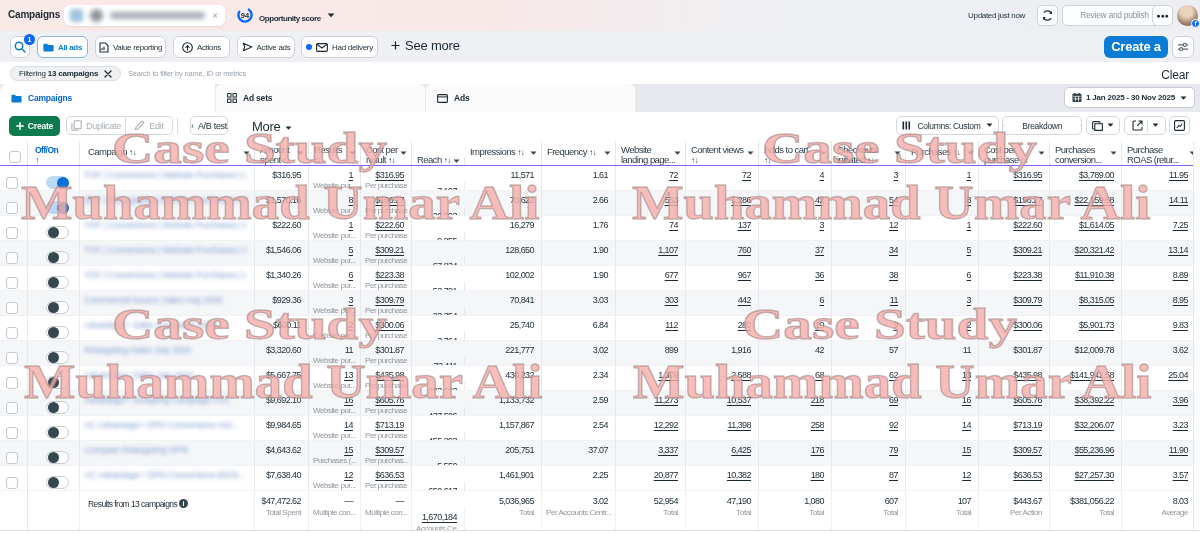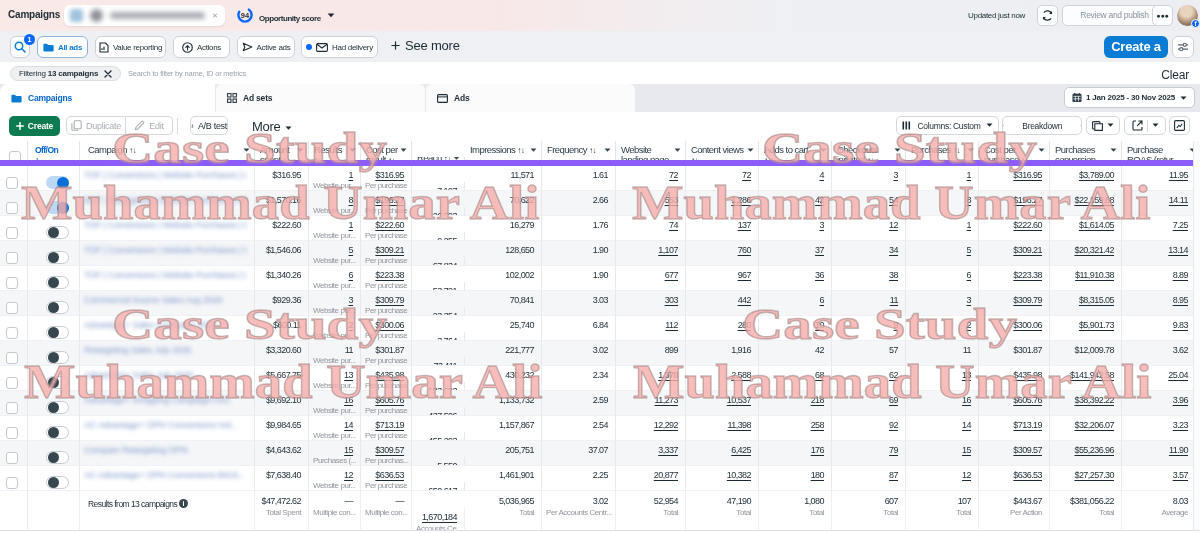--- a/index.html
+++ b/index.html
@@ -60,21 +60,21 @@
   .rtool { position:absolute; top:4px; height:20px; display:flex; align-items:center; gap:3px; font-size:8.5px; letter-spacing:-0.3px; color:#1c2b33; white-space:nowrap; }
 
   #tbl { position:absolute; left:0; top:141px; width:1200px; }
   .trow { display:flex; width:1200px; }
   .cell { border-right:1px solid #e7e9ec; padding:4.5px 7px 0 4px; font-size:9px; letter-spacing:-0.55px; color:#1c2b33;
     text-align:right; overflow:hidden; position:relative; line-height:9px; }
   .hcell { border-right:1px solid #e3e5e9; font-size:9.5px; letter-spacing:-0.55px; color:#2a3b47; position:relative;
     padding:3.5px 2px 0 5px; text-align:left; line-height:10.5px; overflow:hidden; }
   .hcell.center { display:flex; align-items:center; padding-top:0; }
   .hin { display:inline-block; }
-  #hdr { height:25px; border-bottom:6px solid #8b5cf6; background:#fff; }
+  #hdr { height:25px; border-bottom:1px solid #8b5cf6; background:#fff; }
   .drow { height:25px; background:#fff; }
   .drow .cell { border-bottom:1px solid #f0f1f4; }
   .drow.alt { background:#f5f6f8; }
   .sub { display:block; font-size:8px; letter-spacing:-0.45px; color:#90959c; margin-top:2.5px; white-space:nowrap; line-height:8px; }
   .und { text-decoration:underline; text-decoration-thickness:0.7px; text-underline-offset:2px; }
   .c0 { width:28px; } .c1 { width:52px; } .c2 { width:175px; text-align:left; }
   .c3 { width:54px; } .c4 { width:52px; } .c5 { width:51px; } .c6 { width:53px;margin-top:16px; }
   .c7 { width:77px; } .c8 { width:74px; } .c9 { width:70px; } .c10 { width:73px; }
   .c11 { width:73px; } .c12 { width:74px; } .c13 { width:73px; } .c14 { width:71px; }
   .c15 { width:72px; } .c16 { width:78px; border-right:none; padding-right:12px !important; }

